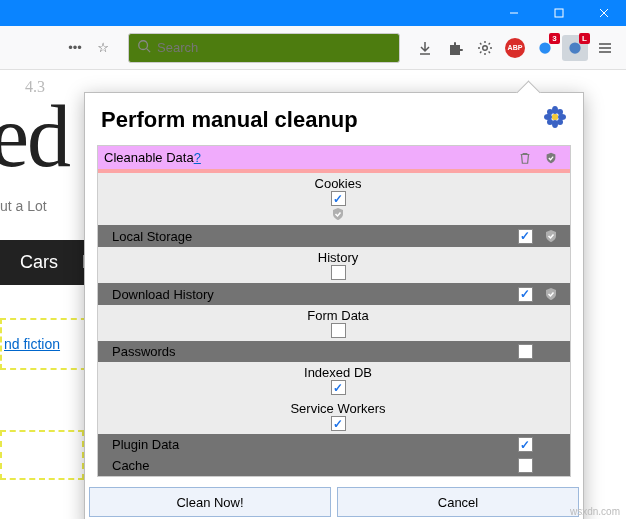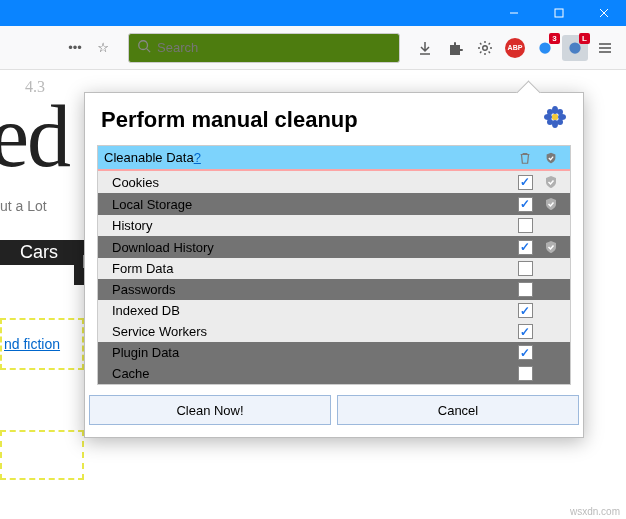--- a/index.html
+++ b/index.html
@@ -16,37 +16,37 @@
   .search-box input { border: none; outline: none; flex: 1; font-size: 13px; background: transparent; }
   .ext-icons { display: flex; align-items: center; gap: 4px; }
   .badge-red { background: #d92d2a; color: #fff; border-radius: 50%; width: 20px; height: 20px; display: flex; align-items: center; justify-content: center; font-size: 10px; font-weight: bold; }
   .ext-btn { position: relative; width: 26px; height: 26px; display: flex; align-items: center; justify-content: center; }
   .small-badge { position: absolute; top: -2px; right: -2px; background: #d70022; color: #fff; font-size: 8px; width: 11px; height: 11px; border-radius: 2px; display: flex; align-items: center; justify-content: center; font-weight: bold; }
   
   .page-bg { position: absolute; top: 70px; left: 0; width: 626px; height: 449px; }
   .big-ed { font-size: 88px; font-weight: 400; color: #222; font-family: Georgia, serif; position: absolute; left: -10px; top: 16px; letter-spacing: -2px; }
   .ver { position: absolute; left: 25px; top: 8px; color: #b9b9b9; font-size: 16px; font-family: Georgia, serif; }
   .sub { position: absolute; left: 0; top: 128px; color: #777; font-size: 14px; }
-  .tab-cars { position: absolute; left: 0; top: 170px; background: #222; color: #fff; padding: 2px 20px; font-size: 18px; font-weight: 500; }
+  .tab-cars { position: absolute; left: 0; top: 170px; background: #222; color: #fff; padding: 12px 20px; font-size: 18px; font-weight: 500; }
   .tab-f { position: absolute; left: 74px; top: 170px; background: #222; color: #fff; padding: 12px 8px; font-size: 18px; }
-  .yellow-link { position: absolute; left: 0; top: 248px; width: 84px; padding: 16px 2px; border: 2px dashed #e8e84a; color: #0066cc; text-decoration: underline; font-size: 14px; }
+  .yellow-link { position: absolute; left: 0; top: 248px; width: 97px; padding: 16px 2px; border: 2px dashed #e8e84a; color: #0066cc; text-decoration: underline; font-size: 14px; }
   .yellow-bar { position: absolute; left: 0; top: 360px; width: 84px; height: 50px; border: 2px dashed #e8e84a; }
   
   .popup { position: absolute; left: 84px; top: 92px; width: 500px; background: #fff; border: 1px solid #bdbdbd; box-shadow: 0 4px 18px rgba(0,0,0,0.28); }
   .popup::before { content: ""; position: absolute; top: -9px; right: 46px; width: 16px; height: 16px; background: #fff; border-left: 1px solid #bdbdbd; border-top: 1px solid #bdbdbd; transform: rotate(45deg); }
   .popup-title { font-size: 22px; font-weight: bold; padding: 12px 16px 10px; display: flex; justify-content: space-between; align-items: center; }
   .flower { font-size: 22px; }
   
   .data-table { margin: 0 12px 10px; border: 1px solid #ccc; }
-  .th-row { display: flex; align-items: center; background: #7dd3fc; border-bottom: 2px solid #fca5a5; padding: 4px 6px; }
+  .th-row { display: flex; align-items: center; background: #f0abfc; border-bottom: 4px solid #fca5a5; padding: 4px 6px; }
   .th-label { flex: 1; font-size: 13px; }
   .th-label a { color: #0066cc; text-decoration: underline; }
   .th-col { width: 26px; display: flex; justify-content: center; color: #7a7a7a; }
   .row { display: flex; align-items: center; padding: 3px 6px 3px 14px; }
-  .row.odd { background: #ececec; }
+  .row.odd { background: #ececec; flex-direction: column; }
   .row.even { background: #737373; }
   .row-label { flex: 1; font-size: 13px; }
   .cb { width: 15px; height: 15px; border: 1px solid #888; background: #fff; display: inline-flex; align-items: center; justify-content: center; }
   .cb.chk::after { content: "✓"; color: #1e73e8; font-size: 12px; font-weight: bold; line-height: 1; }
   .col { width: 26px; display: flex; justify-content: center; align-items: center; }
   .shield-on { color: #9a9a9a; }
   
   .protect-row { margin: 4px 12px 10px; display: flex; align-items: center; gap: 8px; font-size: 13px; }
   
   .btn-row { display: flex; gap: 6px; padding: 0 4px 12px; }

